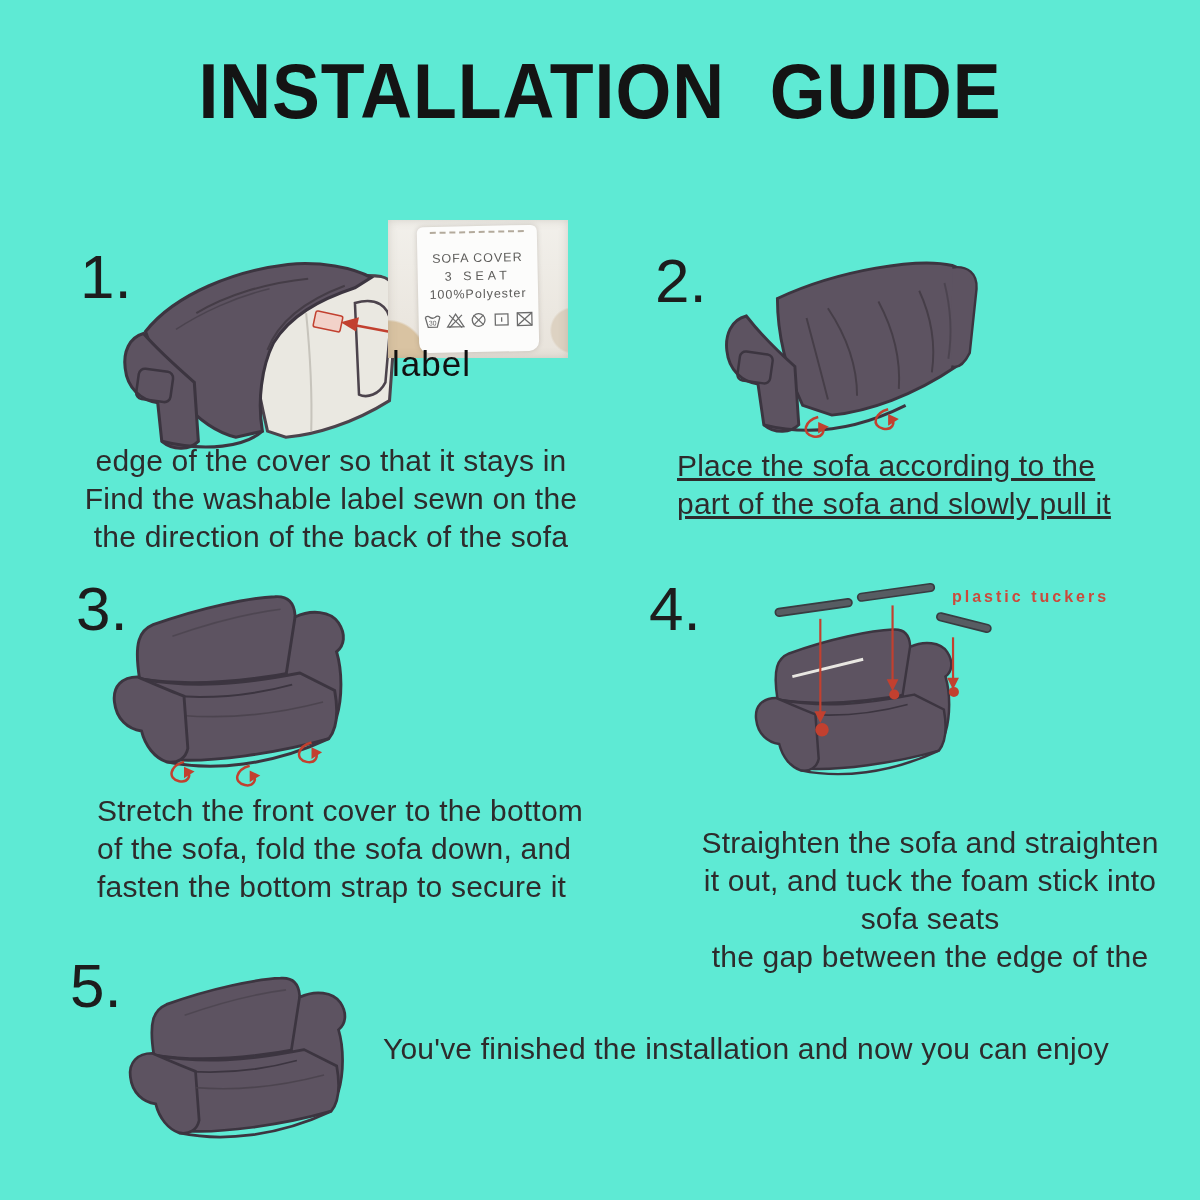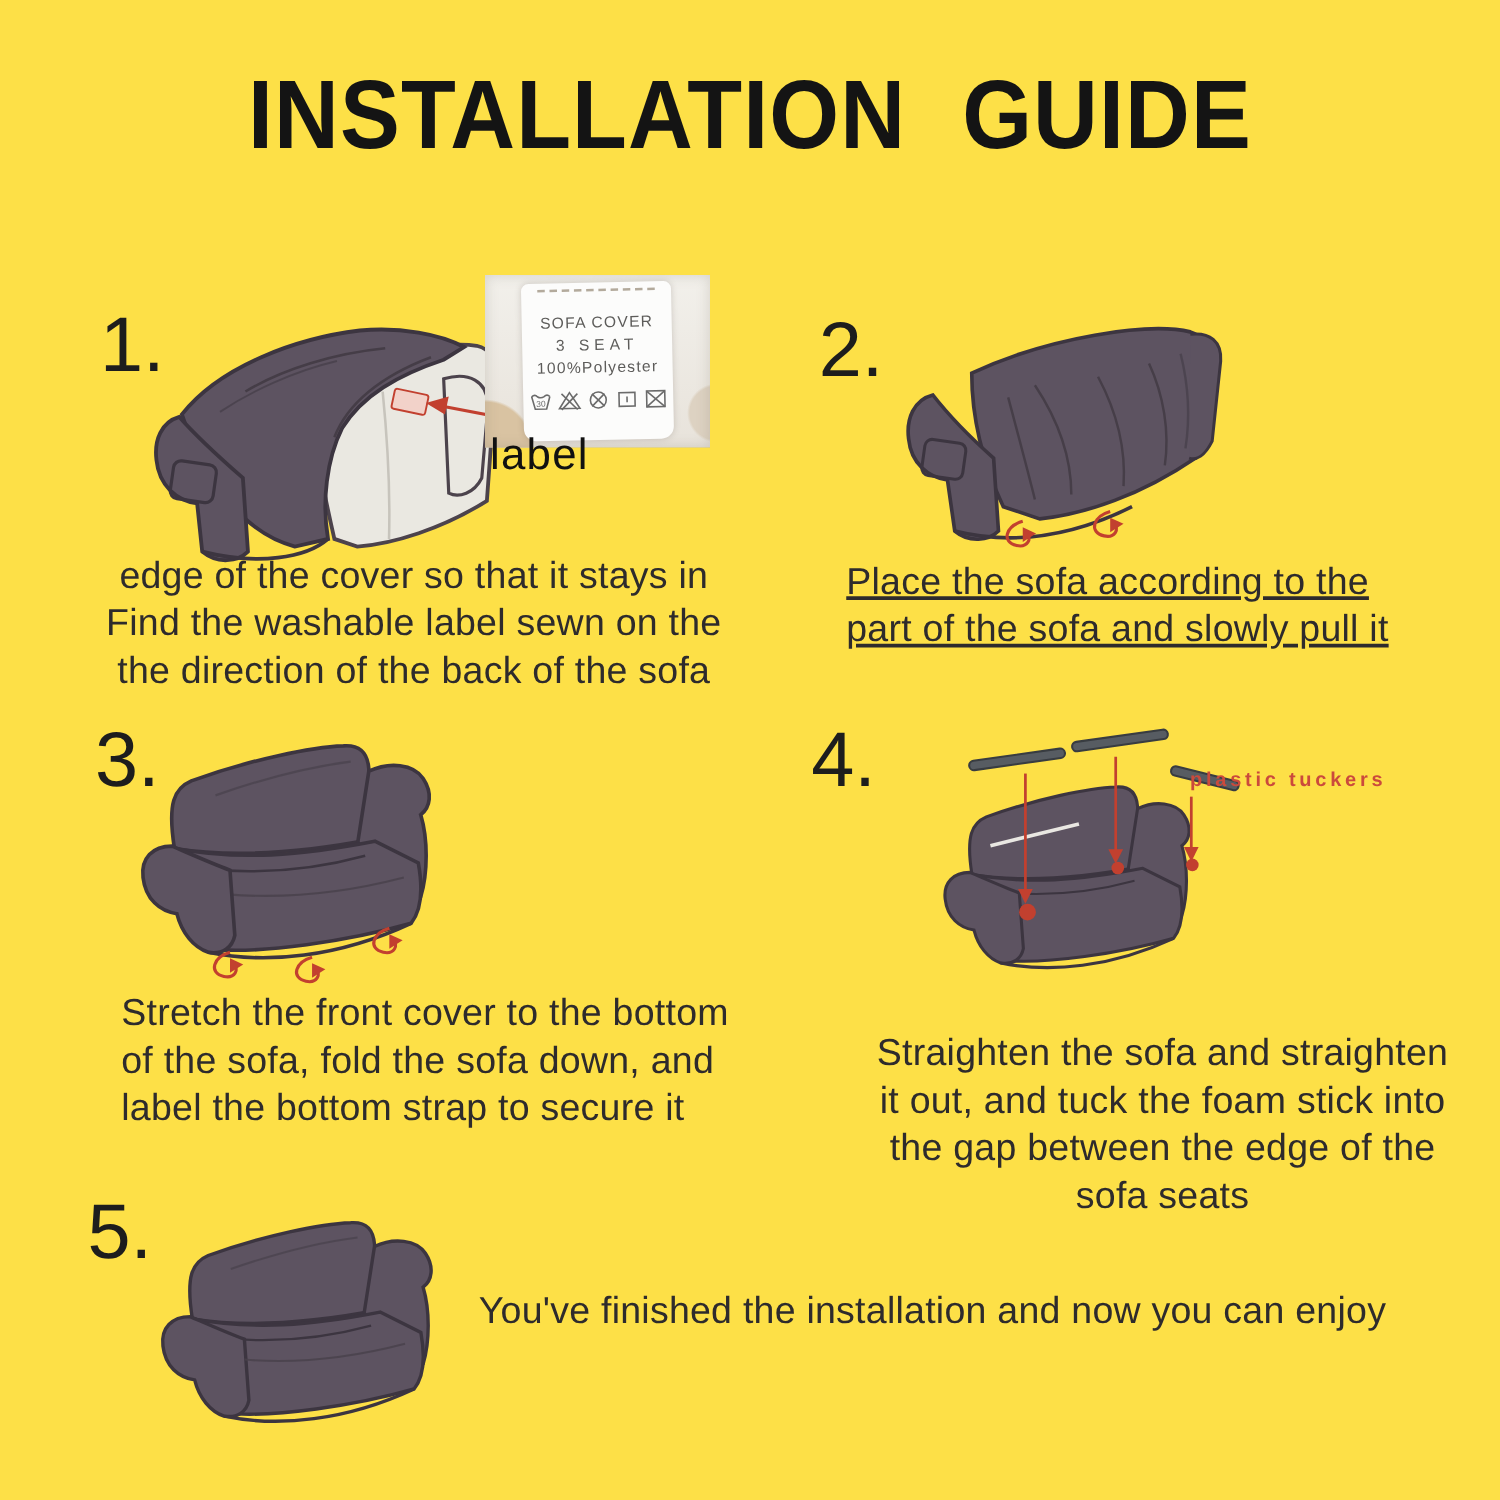--- a/index.html
+++ b/index.html
@@ -1,19 +1,19 @@
 <!DOCTYPE html>
 <html><head>
 <meta charset="utf-8">
 <style>
   * { margin:0; padding:0; box-sizing:border-box; }
   html,body { background:#f8f4ec; }
   #canvas {
     position:relative; width:1200px; height:1200px; overflow:hidden;
-    background:#fde047; color:#2d2a2b;
+    background:#5eead4; color:#2d2a2b;
     font-family:"Liberation Sans", sans-serif;
   }
   h1.title {
     position:absolute; top:46px; left:0; width:100%;
     text-align:center; font-size:78px; font-weight:700; color:#141414;
     letter-spacing:1px; word-spacing:26px; white-space:nowrap;
     transform:scaleX(.92);
   }
   .step-num {
     position:absolute; font-size:62px; font-weight:400; color:#1d1d1d;
@@ -48,21 +48,20 @@
   .care-row { display:flex; justify-content:center; gap:3px; margin-top:7px; }
   .care-row svg { stroke:#6b6b6b; fill:none; stroke-width:1.4; }
   .label-caption {
     position:absolute; left:392px; top:344px;
     font-size:35px; color:#111; letter-spacing:1px;
   }
   .tuckers-note {
     position:absolute; left:952px; top:588px;
     font-size:16px; font-weight:700; color:#cb4a3c; letter-spacing:3px;
     white-space:nowrap;
-    margin-top:28px;
   }
 </style>
 </head>
 <body>
 
 <div id="canvas">
 
   <h1 class="title">INSTALLATION GUIDE</h1>
 
   <div class="step-num" style="left:80px; top:246px;">1.</div>
@@ -191,21 +190,21 @@
     </g>
     <g transform="translate(212,162)">
       <path d="M12,-2 C-2,2 -6,15 7,18 C16,20 20,12 15,8" fill="none" stroke="#c2402f" stroke-width="2.6"></path>
       <polygon points="12,3 23,8 12,15" fill="#c2402f"></polygon>
     </g>
   </svg>
 
   <div class="caption" style="left:63px; top:792px; width:570px;margin-left:34px;">
     <div>Stretch the front cover to the bottom</div>
     <div>of the sofa, fold the sofa down, and</div>
-    <div>label the bottom strap to secure it</div>
+    <div>fasten the bottom strap to secure it</div>
   </div>
 
   <div class="step-num" style="left:649px; top:578px;">4.</div>
 
   <svg class="illus" style="left:738px; top:580px;" width="252" height="202" viewBox="0 0 300 240">
 
     <g fill="#575c62" stroke="#383c41" stroke-width="2">
       <rect x="44" y="28" width="92" height="9" rx="4.5" transform="rotate(-8 90 32)"></rect>
       <rect x="142" y="10" width="92" height="9" rx="4.5" transform="rotate(-8 188 14)"></rect>
       <rect x="236" y="46" width="66" height="9" rx="4.5" transform="rotate(14 269 50)"></rect>
@@ -235,22 +234,22 @@
       <circle cx="186" cy="136" r="6"></circle>
       <circle cx="257" cy="133" r="6"></circle>
     </g>
   </svg>
 
   <div class="tuckers-note">plastic tuckers</div>
 
   <div class="caption center" style="left:680px; top:792px; width:500px;margin-top:32px;">
     <div>Straighten the sofa and straighten</div>
     <div>it out, and tuck the foam stick into</div>
+    <div>sofa seats</div>
     <div>the gap between the edge of the</div>
-    <div>sofa seats</div>
   </div>
 
   <div class="step-num" style="left:70px; top:955px;">5.</div>
 
   <svg class="illus" style="left:112px; top:970px;" width="272" height="181" viewBox="0 0 300 200">
     <g>
       <path d="M46,94 C40,56 46,44 60,38 C110,20 160,10 186,9 C200,8 206,15 207,28 L212,86 C150,98 96,102 46,94 Z" fill="#5d5361" stroke="#3c3540" stroke-width="3"></path>
       <path d="M207,30 C224,22 244,24 252,36 C260,48 258,60 250,66 C256,86 256,114 250,134 C236,148 218,152 206,148 L198,88 Z" fill="#5d5361" stroke="#3c3540" stroke-width="3"></path>
       <path d="M46,94 C100,104 150,100 212,88 L248,106 C252,128 250,146 242,156 C186,172 120,180 84,178 C64,166 50,142 46,120 Z" fill="#5d5361" stroke="#3c3540" stroke-width="3"></path>
       <path d="M62,110 C110,116 160,112 204,100" stroke="#3c3540" stroke-width="2" fill="none"></path>

